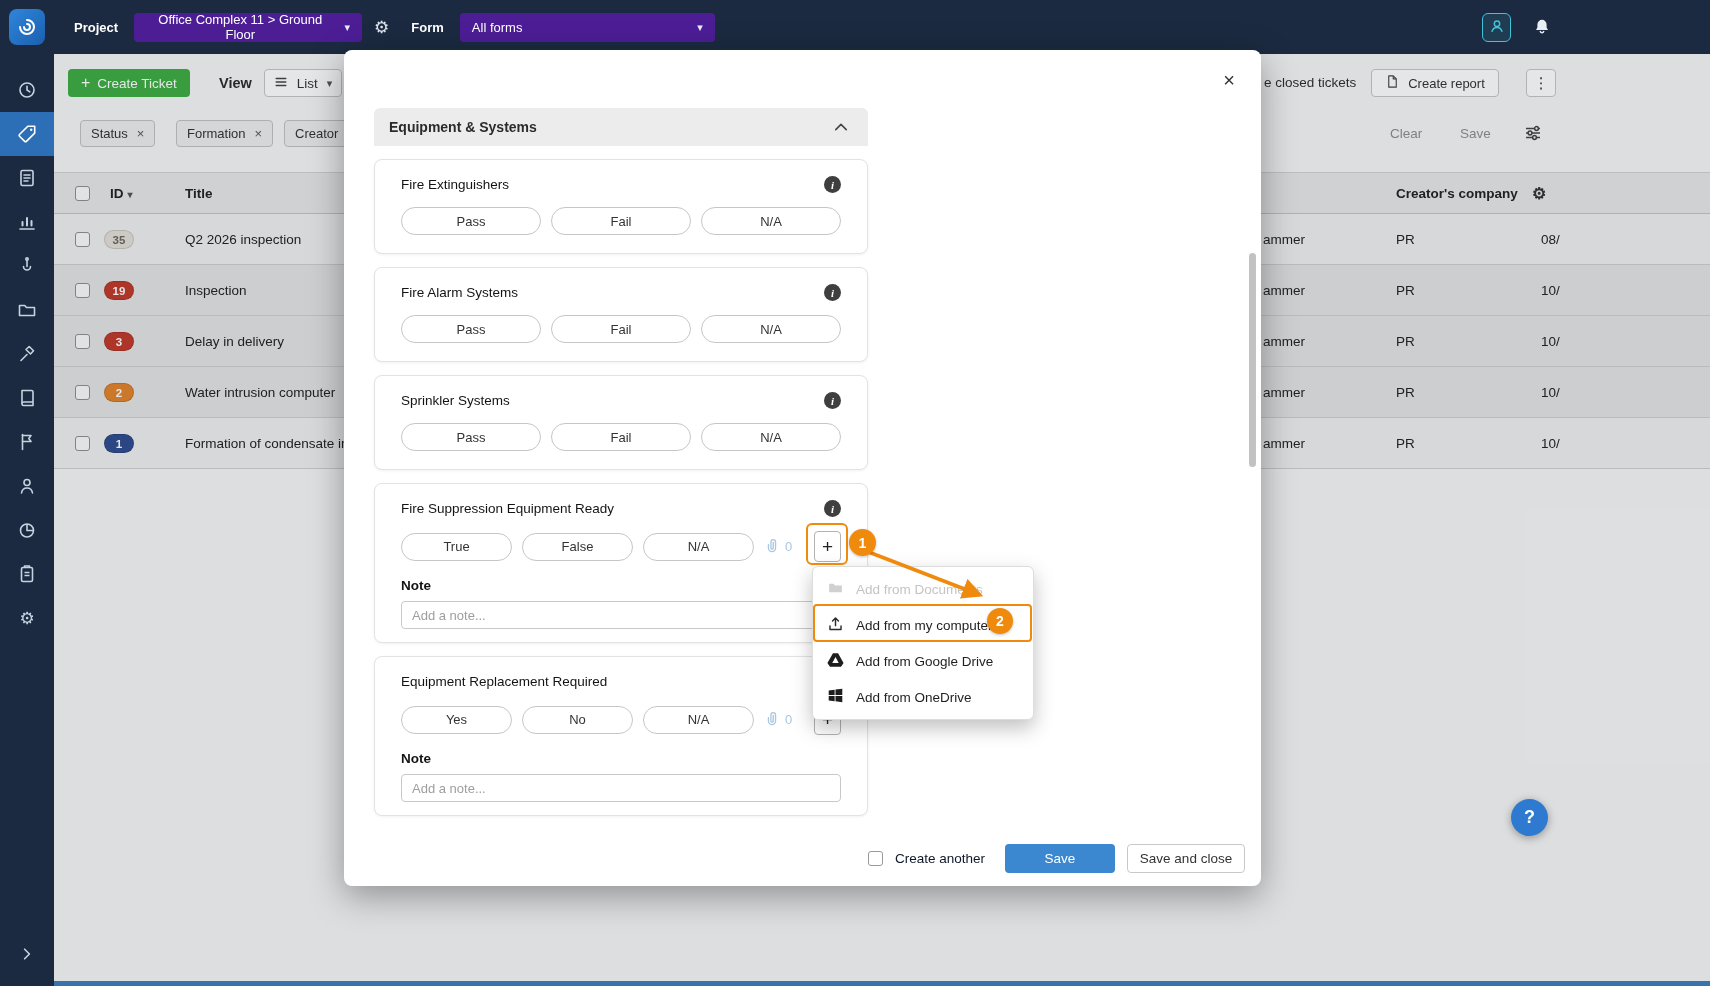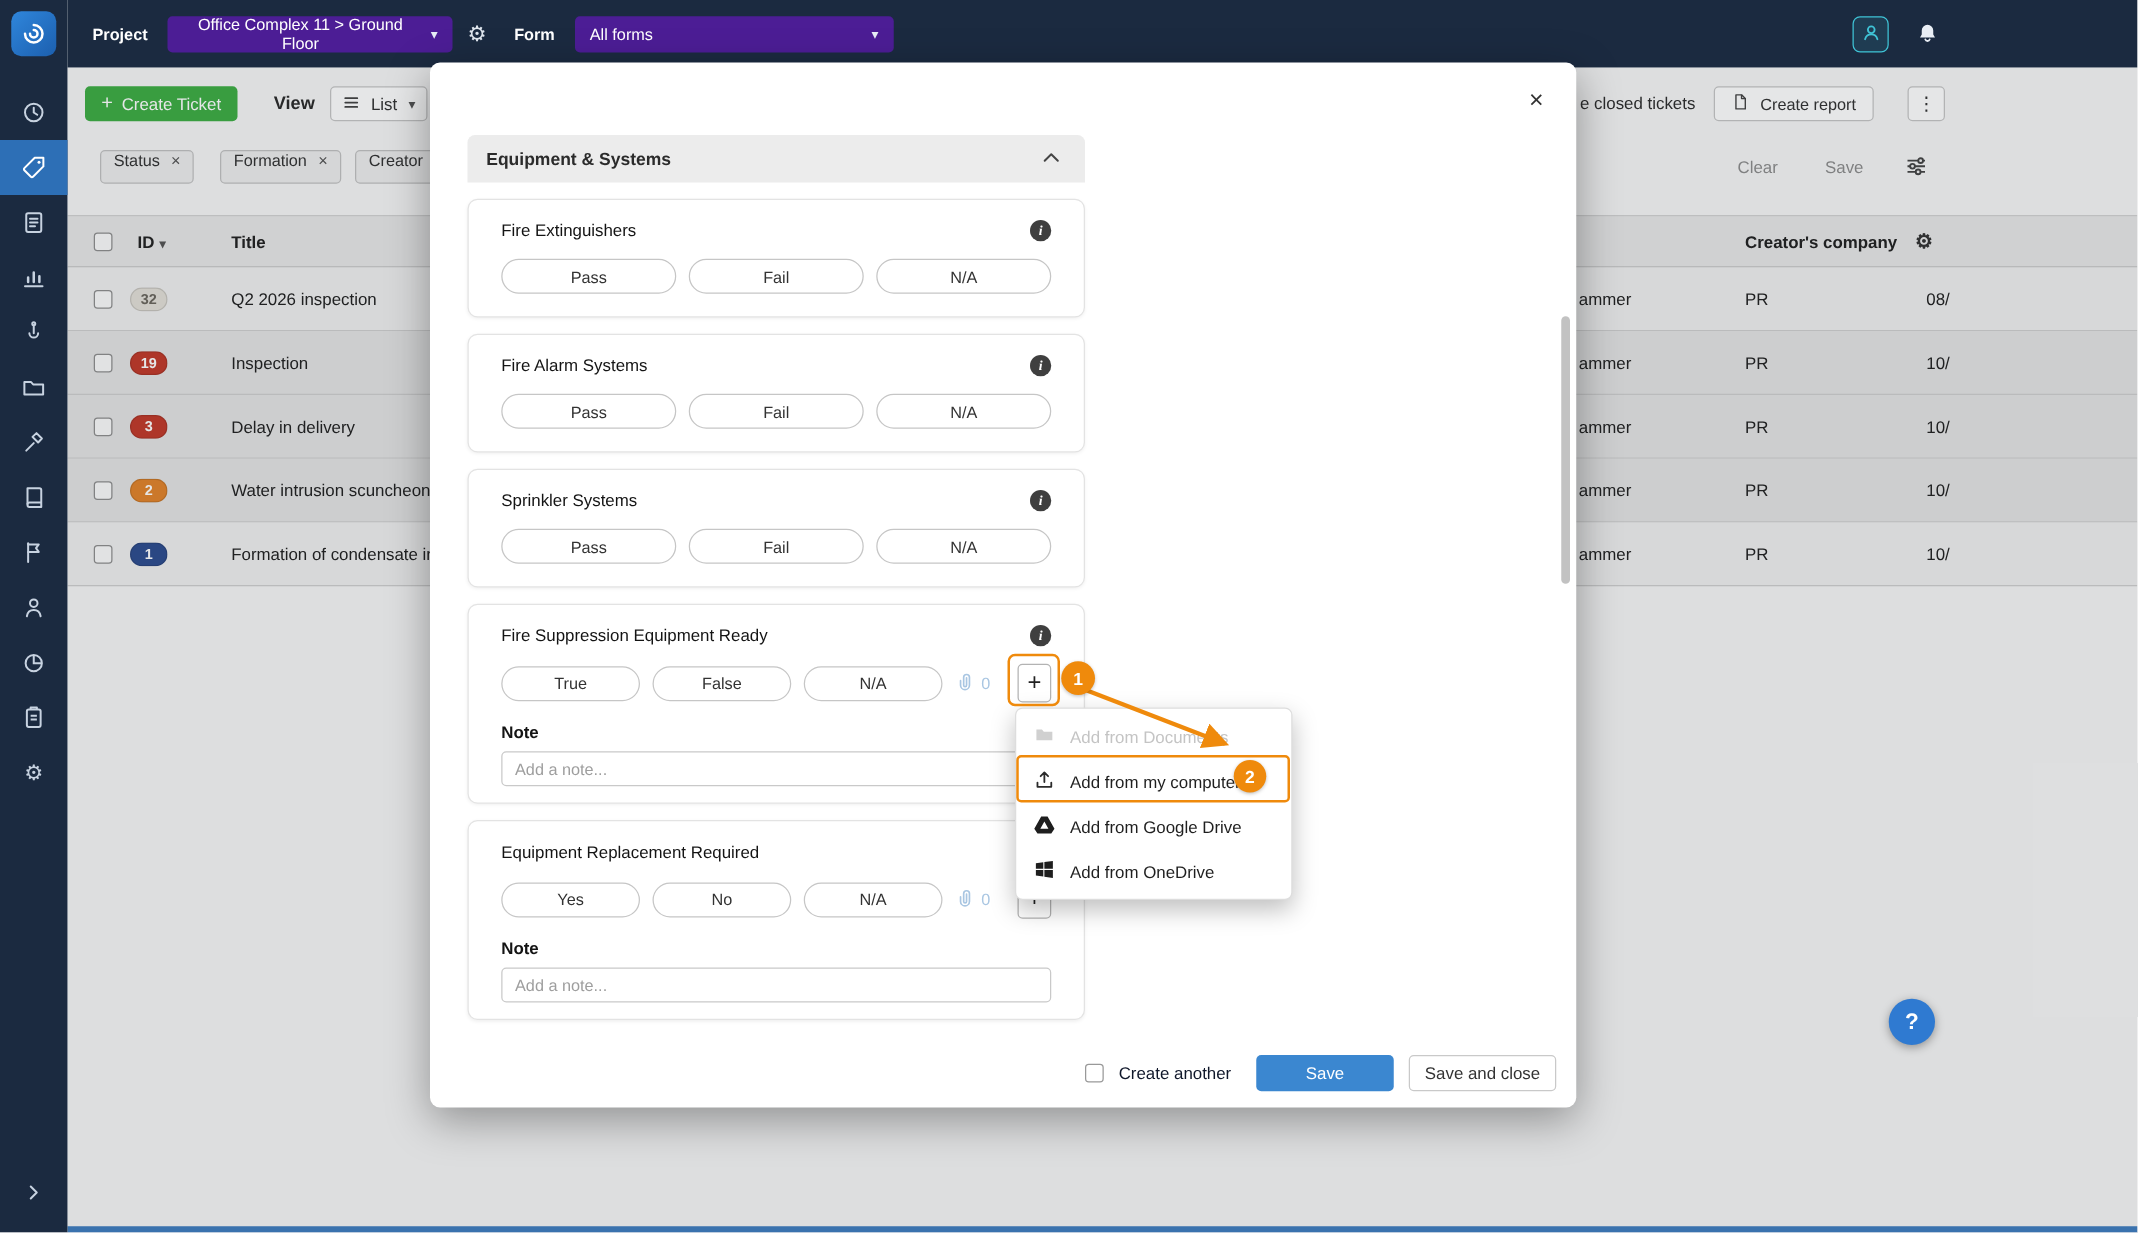--- a/index.html
+++ b/index.html
@@ -34,21 +34,21 @@
   #dim{position:absolute;inset:0;background:rgba(18,24,34,.11);z-index:10;pointer-events:none}
 
   .btn-create{position:absolute;left:14px;top:15px;height:28px;padding:0 13px;background:#3eae44;border-radius:4px;color:#fff;font-size:13.5px;display:flex;align-items:center;gap:7px}
   .btn-create .plus{font-size:16px;line-height:1}
   .view-label{position:absolute;left:165px;top:15px;height:28px;line-height:28px;font-weight:bold;font-size:14.5px;color:#2b2b2b}
   .btn-list{position:absolute;left:210px;top:15px;height:28px;width:78px;background:#fff;border:1px solid #c6c6c6;border-radius:4px;font-size:13.5px;color:#333;display:flex;align-items:center;justify-content:center;gap:9px}
   .frag-closed{position:absolute;left:1210px;top:21px;font-size:13.5px;color:#2e2e2e;cursor:pointer}
   .btn-report{position:absolute;left:1317px;top:15px;height:28px;width:128px;background:#fff;border:1px solid #c6c6c6;border-radius:4px;font-size:13px;color:#333;display:flex;align-items:center;justify-content:center;gap:8px}
   .btn-kebab{position:absolute;left:1472px;top:15px;height:28px;width:30px;background:#fff;border:1px solid #c6c6c6;border-radius:4px;font-size:15px;color:#333}
 
-  .chip{position:absolute;top:66px;height:27px;display:inline-flex;align-items:flex-start;gap:9px;padding:0 10px;background:#ededed;border:1px solid #c2c2c2;border-radius:4px;font-size:13px;color:#333;cursor:pointer}
+  .chip{position:absolute;top:66px;height:27px;display:inline-flex;align-items:center;gap:9px;padding:0 10px;background:#ededed;border:1px solid #c2c2c2;border-radius:4px;font-size:13px;color:#333;cursor:pointer}
   .chip .x{font-size:13px;color:#555;cursor:pointer}
   .lnk{position:absolute;top:72px;font-size:13.5px;color:#8d8d8d;cursor:pointer}
   .icon-tune{position:absolute;left:1470px;top:70px;cursor:pointer}
 
   #table{position:absolute;left:0;top:118px;right:0}
   .thead{position:relative;height:42px;background:#e8e8e8;border-top:1px solid #d2d2d2;border-bottom:1px solid #c4c4c4;font-weight:bold;font-size:13.5px;color:#222}
   .trow{position:relative;height:51px;border-bottom:1px solid #cfcfcf;font-size:13.5px;color:#222;cursor:pointer}
   .trow.light{background:#f0f0f0}
   .trow.dark{background:#e4e4e4}
   .cell{position:absolute;top:0;line-height:51px;white-space:nowrap}
@@ -301,21 +301,21 @@
     <div class="thead">
       <span class="cb"></span>
       <span class="cell" style="left:56px"><span>ID</span><span class="sortcaret">▾</span></span>
       <span class="cell" style="left:131px">Title</span>
       <span class="cell" style="left:1342px">Creator's company</span>
       <span class="hgear">⚙</span>
     </div>
 
     <div class="trow light">
       <span class="cb"></span>
-      <span class="badge" style="background: rgb(227, 224, 216); color: rgb(107, 103, 94);">32</span>
+      <span class="badge" style="background: rgb(227, 224, 216); color: rgb(107, 103, 94);">35</span>
       <span class="cell" style="left:131px">Q2 2026 inspection</span>
       <span class="cell" style="left:1209px">ammer</span>
       <span class="cell" style="left:1342px">PR</span>
       <span class="cell" style="left:1487px">08/</span>
     </div>
     <div class="trow dark">
       <span class="cb"></span>
       <span class="badge" style="background: rgb(194, 58, 42); color: rgb(255, 255, 255);">19</span>
       <span class="cell" style="left:131px">Inspection</span>
       <span class="cell" style="left:1209px">ammer</span>
@@ -326,21 +326,21 @@
       <span class="cb"></span>
       <span class="badge" style="background: rgb(194, 58, 42); color: rgb(255, 255, 255);">3</span>
       <span class="cell" style="left:131px">Delay in delivery</span>
       <span class="cell" style="left:1209px">ammer</span>
       <span class="cell" style="left:1342px">PR</span>
       <span class="cell" style="left:1487px">10/</span>
     </div>
     <div class="trow dark">
       <span class="cb"></span>
       <span class="badge" style="background: rgb(226, 132, 43); color: rgb(255, 255, 255);">2</span>
-      <span class="cell" style="left:131px">Water intrusion scuncheon</span>
+      <span class="cell" style="left:131px">Water intrusion computer</span>
       <span class="cell" style="left:1209px">ammer</span>
       <span class="cell" style="left:1342px">PR</span>
       <span class="cell" style="left:1487px">10/</span>
     </div>
     <div class="trow light">
       <span class="cb"></span>
       <span class="badge" style="background: rgb(46, 77, 143); color: rgb(255, 255, 255);">1</span>
       <span class="cell" style="left:131px">Formation of condensate in w</span>
       <span class="cell" style="left:1209px">ammer</span>
       <span class="cell" style="left:1342px">PR</span>

